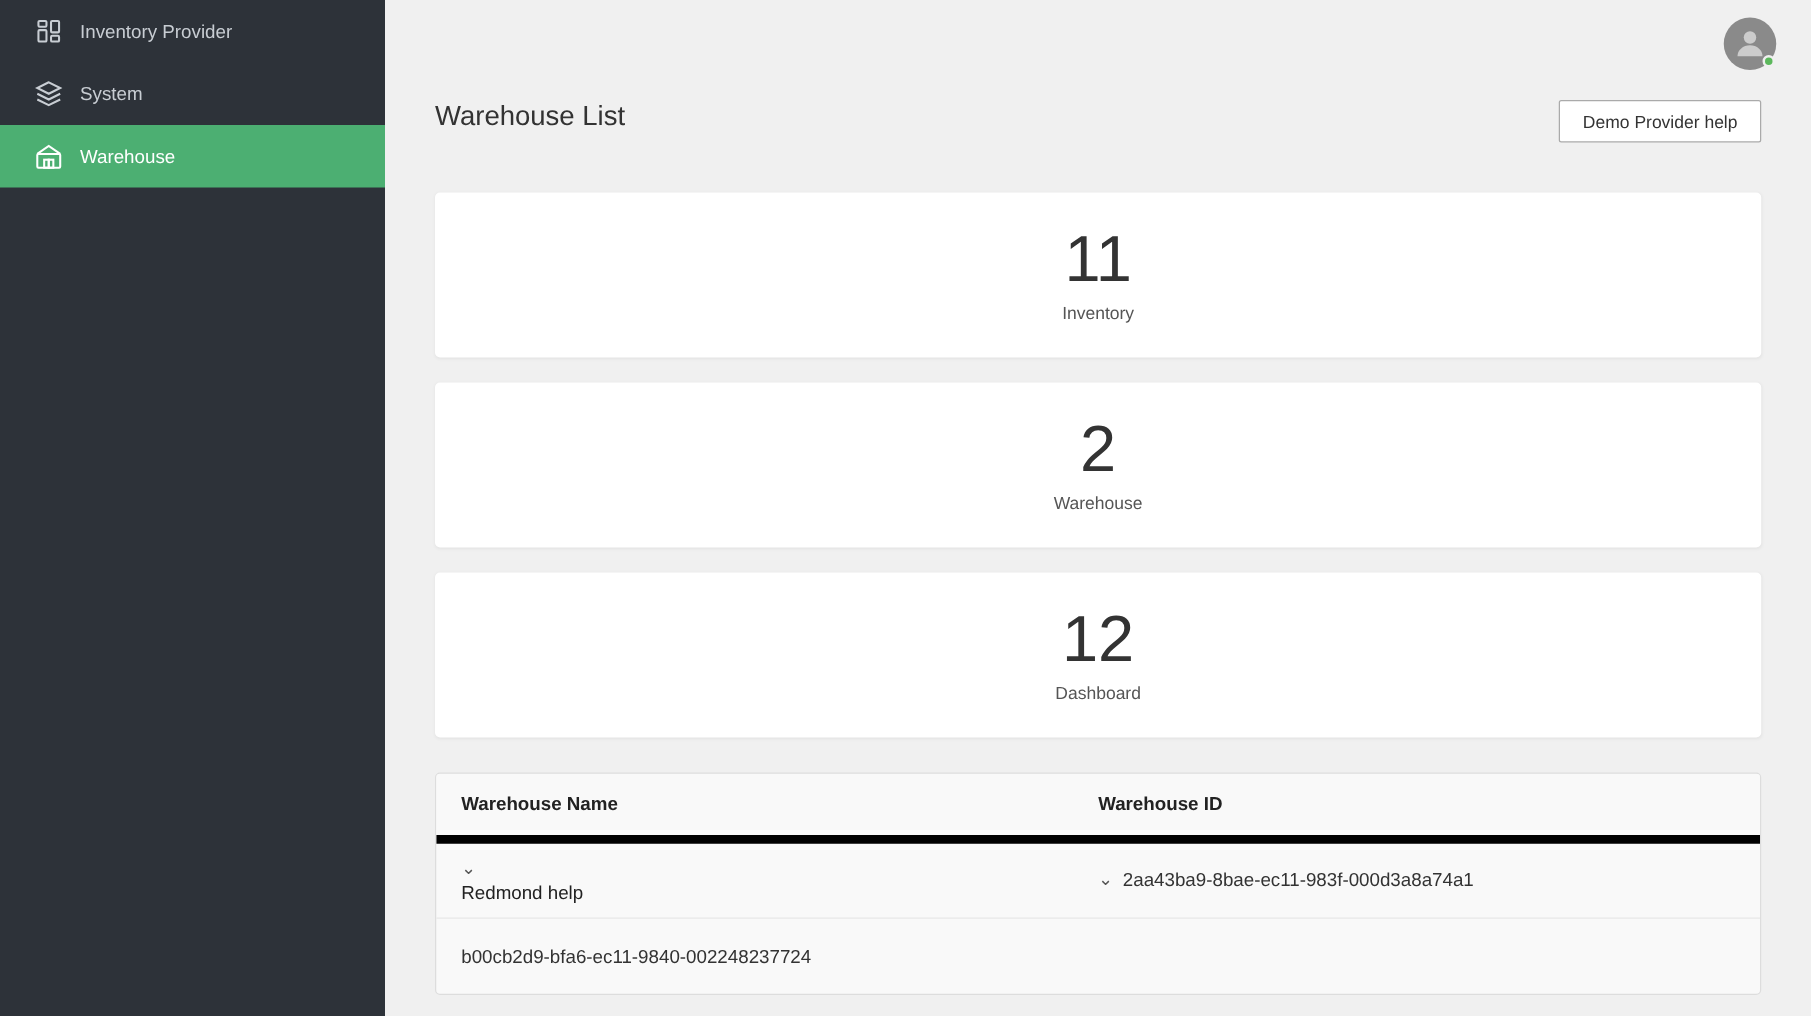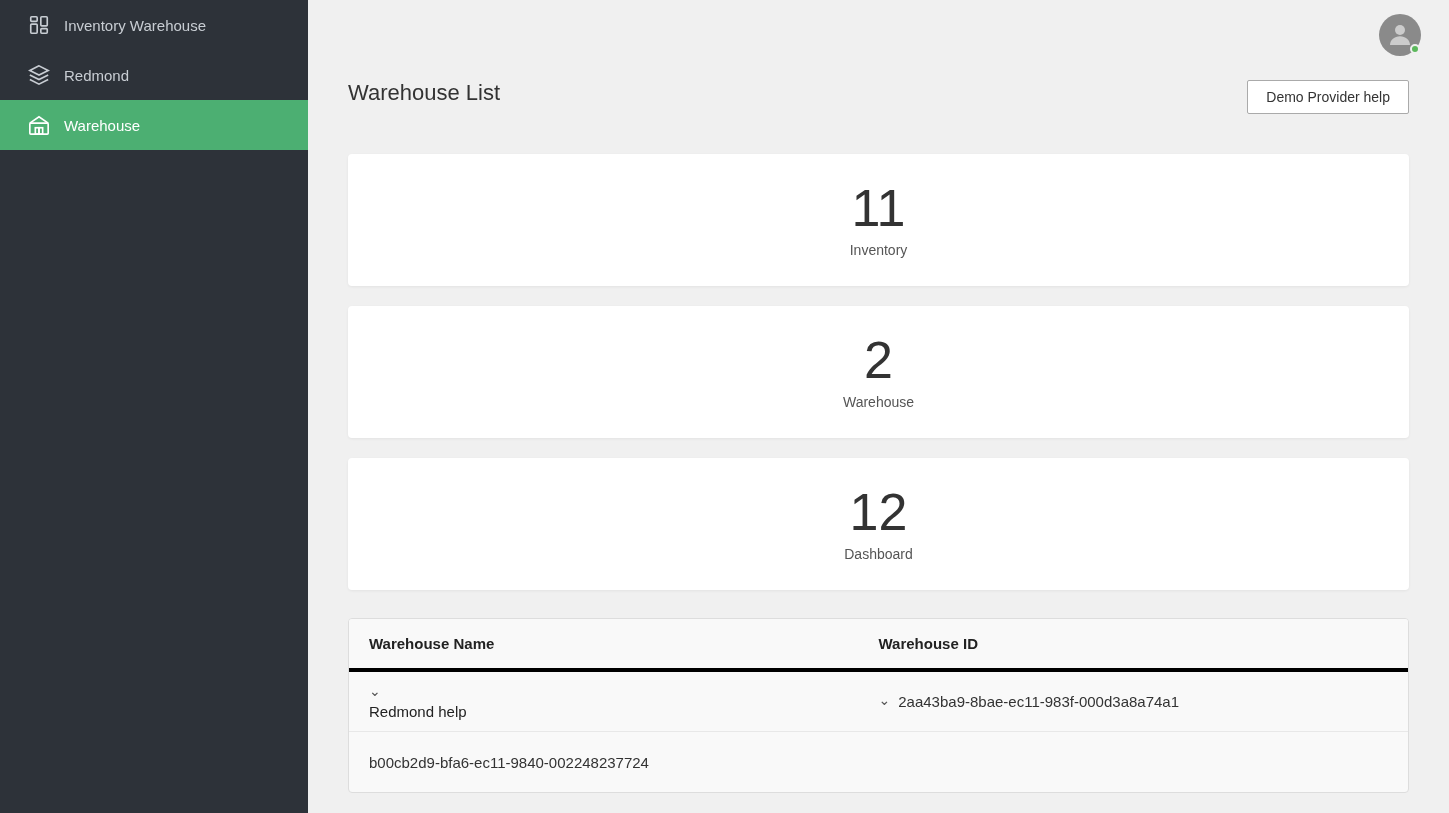--- a/index.html
+++ b/index.html
@@ -170,21 +170,21 @@
     .table-container {
       background: #f9f9f9;
       border: 1px solid #ddd;
       border-radius: 4px;
       overflow: hidden;
     }
 
     .table-header {
       display: flex;
       padding: 16px 20px;
-      border-bottom: 4px solid #000000;
+      border-bottom: 7px solid #000000;
       background: #f9f9f9;
     }
 
     .table-col-name {
       flex: 1;
       font-weight: 700;
       font-size: 15px;
       color: #222;
     }
 
@@ -258,32 +258,32 @@
 
     <div class="sidebar-item">
       <span class="sidebar-icon">
         <svg viewBox="0 0 24 24" width="22" height="22" fill="none" stroke="#c8cdd3" stroke-width="1.8">
           <rect x="3" y="3" width="7" height="5" rx="1"></rect>
           <rect x="3" y="11" width="7" height="10" rx="1"></rect>
           <rect x="14" y="3" width="7" height="10" rx="1"></rect>
           <rect x="14" y="16" width="7" height="5" rx="1"></rect>
         </svg>
       </span>
-      <span>Inventory Warehouse</span>
+      <span>Inventory Provider</span>
     </div>
 
     <div class="sidebar-item">
       <span class="sidebar-icon">
         <svg viewBox="0 0 24 24" width="22" height="22" fill="none" stroke="#c8cdd3" stroke-width="1.8">
           <path d="M12 2L2 7l10 5 10-5-10-5z"></path>
           <path d="M2 17l10 5 10-5"></path>
           <path d="M2 12l10 5 10-5"></path>
         </svg>
       </span>
-      <span>Redmond</span>
+      <span>System</span>
     </div>
 
     <div class="sidebar-item active">
       <span class="sidebar-icon">
         <svg viewBox="0 0 24 24" width="22" height="22" fill="none" stroke="#ffffff" stroke-width="1.8">
           <rect x="2" y="10" width="20" height="12" rx="1"></rect>
           <path d="M2 10L12 3l10 7"></path>
           <rect x="8" y="15" width="4" height="7"></rect>
           <rect x="12" y="15" width="4" height="7"></rect>
         </svg>

